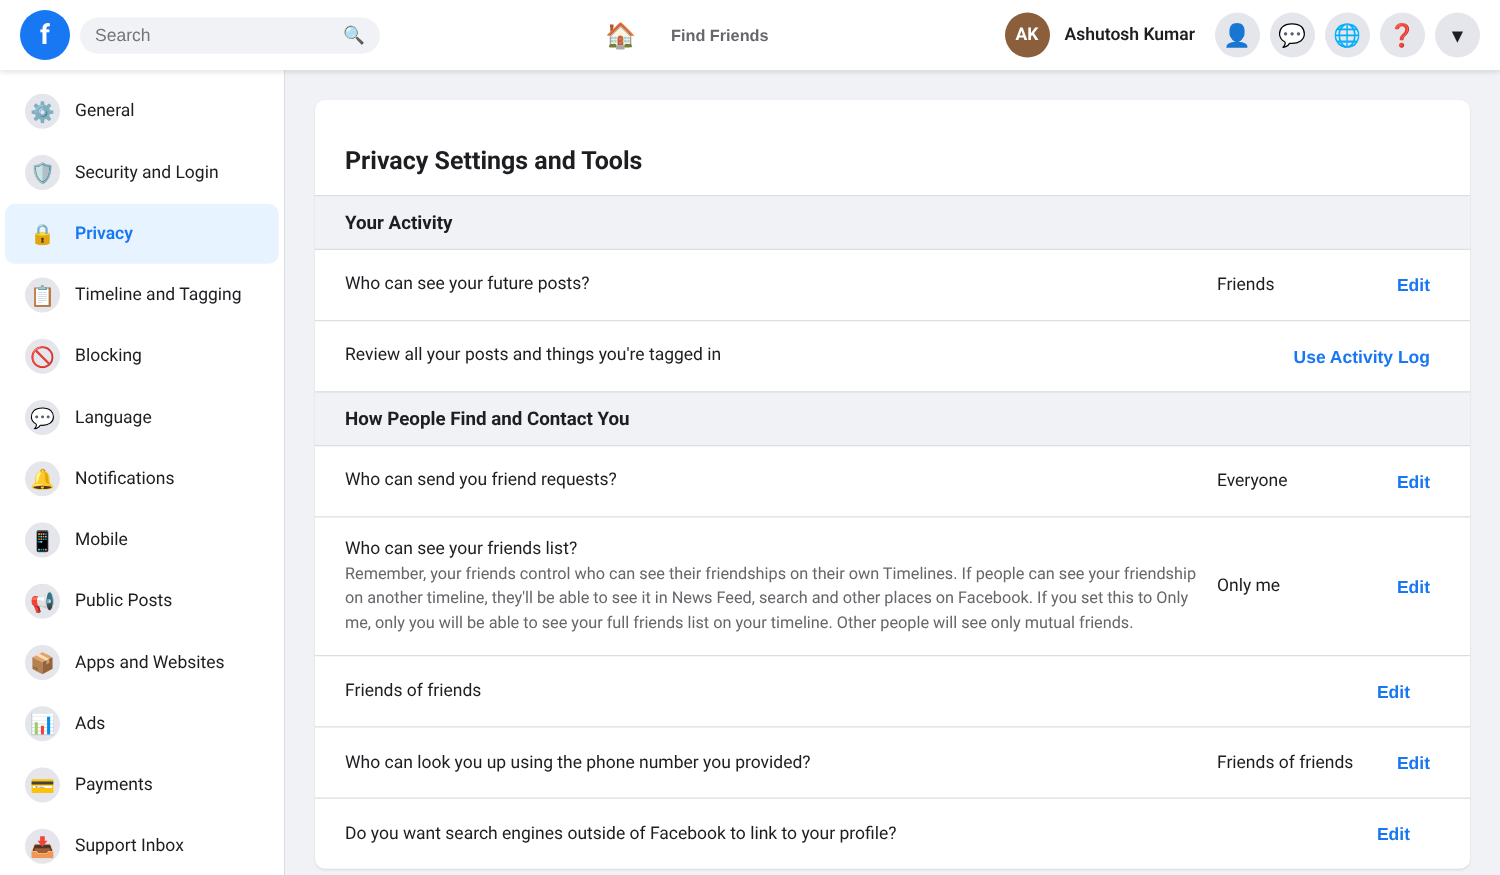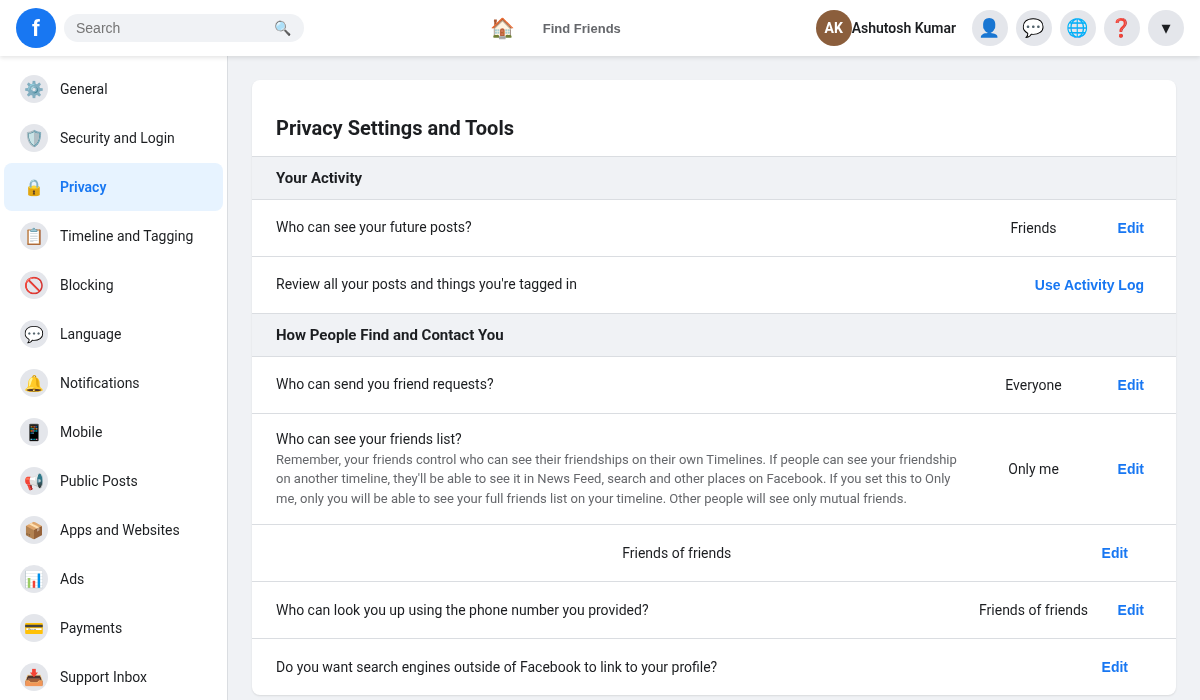--- a/index.html
+++ b/index.html
@@ -26,21 +26,21 @@
     }
     .search-icon-btn { color: #65676b; cursor: pointer; }
     .nav-center { flex: 1; display: flex; justify-content: center; gap: 4px; }
     .nav-icon-btn {
       width: 48px; height: 48px; border-radius: 8px; display: flex; align-items: center;
       justify-content: center; cursor: pointer; color: #65676b; font-size: 20px;
       background: transparent; border: none;
     }
     .nav-right { display: flex; align-items: center; gap: 8px; }
     .avatar-btn {
-      display: flex; align-items: center; gap: 0; cursor: pointer; padding: 4px 8px;
+      display: flex; align-items: center; gap: 12px; cursor: pointer; padding: 4px 8px;
       border-radius: 20px;
     }
     .avatar-img { width: 36px; height: 36px; border-radius: 50%; background: #8b5e3c; display:flex; align-items:center; justify-content:center; color:#fff; font-size:14px; font-weight:bold; }
     .user-name-label { font-size: 14px; font-weight: 600; }
     .nav-action-btn {
       width: 36px; height: 36px; border-radius: 50%; background: #e4e6eb;
       display: flex; align-items: center; justify-content: center;
       cursor: pointer; font-size: 18px; color: #1c1e21; border: none;
     }
 
@@ -82,21 +82,21 @@
       border-top: 1px solid #dadde1; border-bottom: 1px solid #dadde1;
     }
     .settings-row {
       border-bottom: 1px solid #dadde1;
       display: grid; grid-template-columns: 1fr auto auto;
       align-items: center; padding: 16px 24px; gap: 16px;
     }
     .settings-row:last-child { border-bottom: none; }
     .row-description { color: #1c1e21; font-size: 14px; line-height: 1.4; }
     .row-description small { color: #65676b; font-size: 13px; }
-    .row-value { color: #1c1e21; font-size: 14px; white-space: nowrap; min-width: 120px; text-align: center; }
+    .row-value { color: #1c1e21; font-size: 14px; white-space: nowrap; min-width: 120px; text-align: left; }
     .row-action { }
     .edit-btn {
       background: none; border: none; color: #1877f2; font-size: 14px; font-weight: 600;
       cursor: pointer; padding: 4px 8px; border-radius: 4px; white-space: nowrap;
     }
     .use-log-btn {
       background: none; border: none; color: #1877f2; font-size: 14px; font-weight: 600;
       cursor: pointer; padding: 4px 8px; border-radius: 4px; white-space: nowrap;
     }
     .limit-btn {

